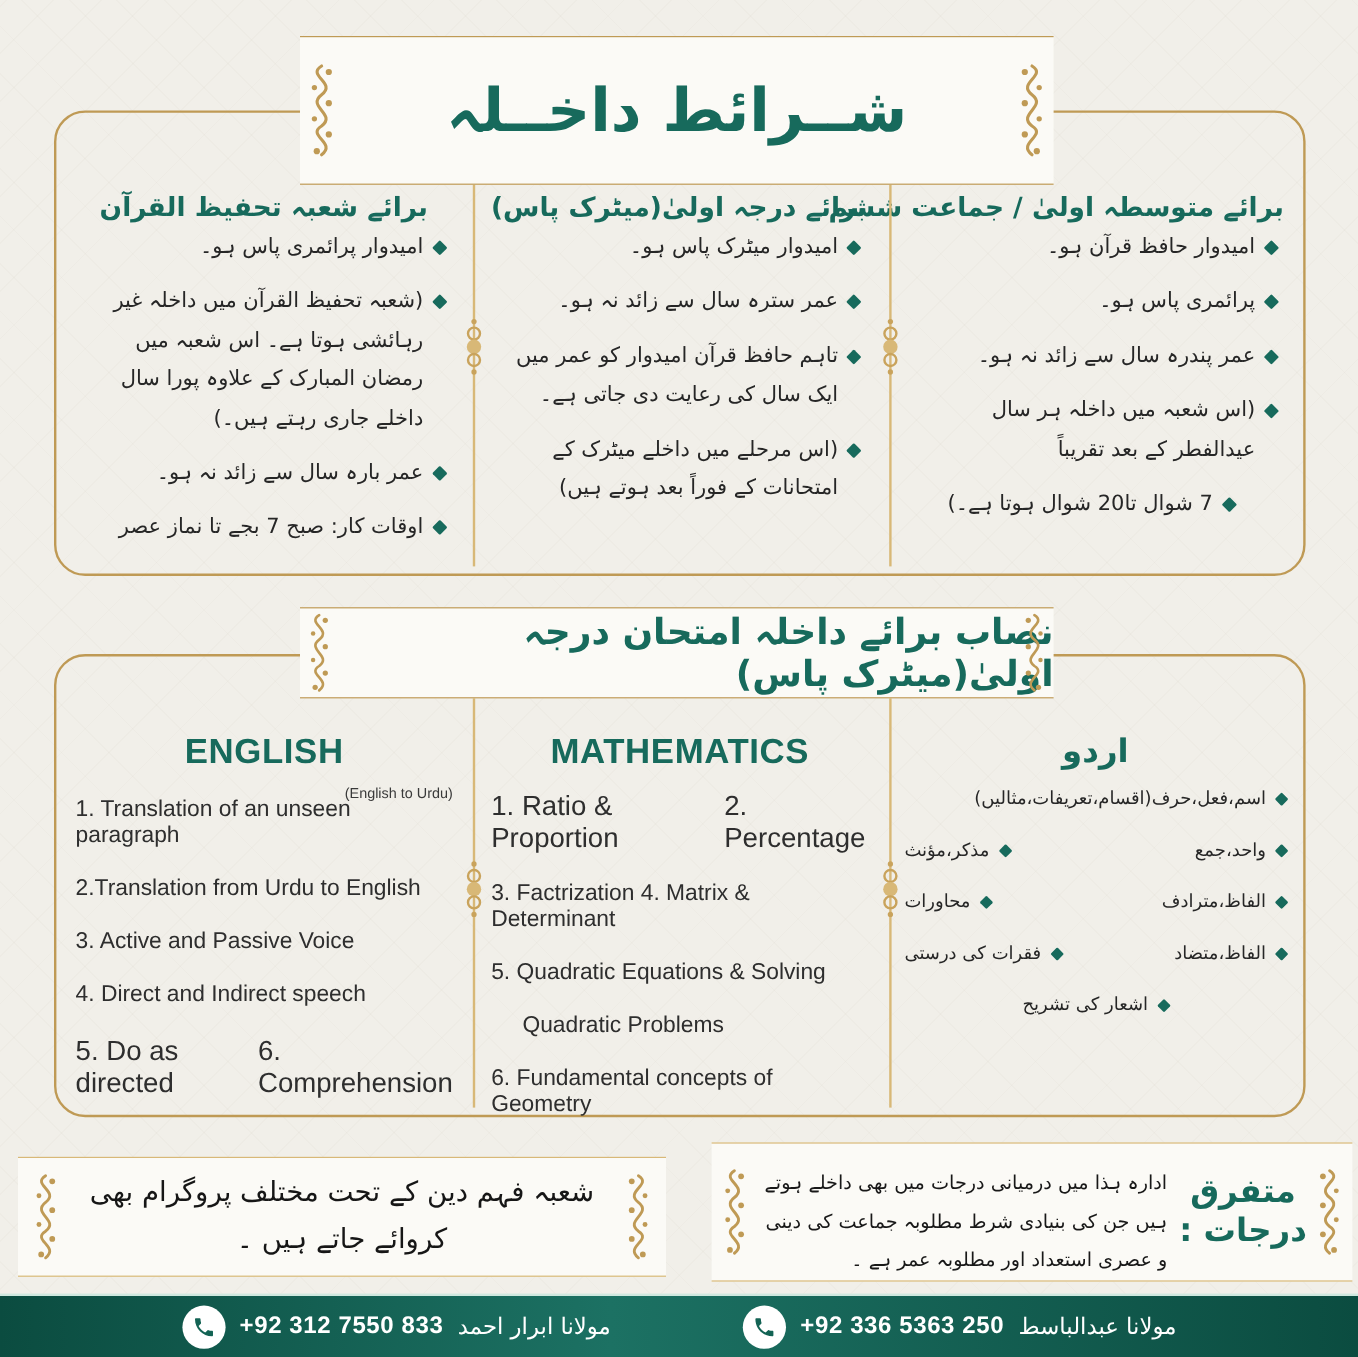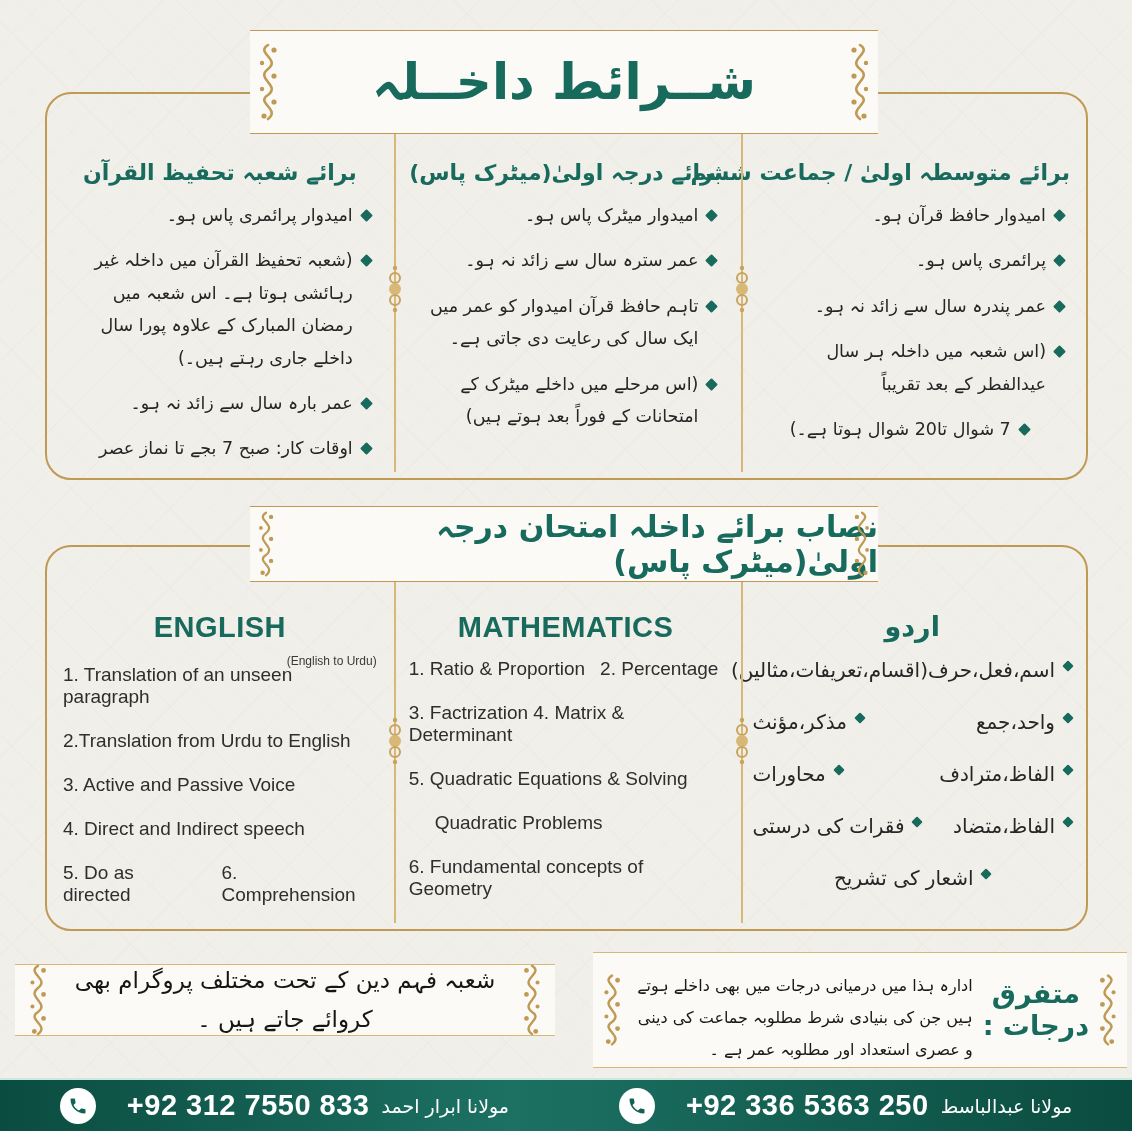--- a/index.html
+++ b/index.html
@@ -22,86 +22,86 @@
   }
   
   .banner{
     position:absolute;background:var(--paper);
     border-top:1.5px solid var(--gold);border-bottom:1.5px solid var(--gold);
     display:flex;align-items:center;justify-content:center;z-index:3;
   }
   .banner .scroll{position:absolute;top:50%;transform:translateY(-50%);}
   .banner .scroll.left{left:4px;transform:translateY(-50%) scaleX(-1);}
   .banner .scroll.right{right:4px;}
-  #banner-main{left:250px;top:30px;width:628px;height:104px;}
+  #banner-main{left:250px;top:30px;width:628px;height:124px;}
   #banner-main h1{color:var(--teal);font-size:50px;font-weight:bold;direction:rtl;letter-spacing:1px;}
   #banner-syllabus{left:250px;top:506px;width:628px;height:76px;}
   #banner-syllabus h2{color:var(--teal);font-size:30px;font-weight:bold;direction:rtl;}
   
   .big-box{
     position:absolute;left:45px;width:1043px;
     border:2px solid var(--gold);border-radius:26px;z-index:1;
   }
   #box-requirements{top:92px;height:388px;}
   #box-syllabus{top:545px;height:386px;}
   .vdiv{position:absolute;top:6px;bottom:6px;width:1.5px;background:var(--gold-light);}
   .vdiv .knot{position:absolute;left:50%;top:44%;transform:translateX(-50%);}
   .cols{display:flex;height:100%;}
   .col{width:347.6px;height:100%;}
   
   .req-col{padding:66px 16px 0;direction:rtl;}
-  .req-col h3{color:var(--teal);font-size:22px;font-weight:bold;text-align:center;margin-bottom:14px;white-space:nowrap;}
+  .req-col h3{color:var(--teal);font-size:22px;font-weight:bold;text-align:center;margin-bottom:4px;white-space:nowrap;}
   .req-item{display:flex;align-items:flex-start;justify-content:flex-start;margin:0 6px 13px 0;
             font-size:17.5px;color:var(--ink);line-height:1.85;text-align:right;}
   .req-item.center{justify-content:center;}
   .diamond{flex:0 0 auto;width:9px;height:9px;background:var(--teal);transform:rotate(45deg);
            margin-left:9px;margin-top:12px;border-radius:1px;}
   
   .syl-col{padding:64px 14px 0;}
   .syl-col h3{color:var(--teal);font-size:29px;font-weight:bold;text-align:center;
               font-family:"Liberation Sans",sans-serif;letter-spacing:0.5px;margin-bottom:10px;}
   .eng-note{font-size:12px;color:#3a3a3a;text-align:right;margin:2px 2px -4px 0;
             font-family:"Liberation Sans",sans-serif;}
   .syl-item{font-size:19px;color:#2e2e2e;margin:0 2px 22px;font-family:"Liberation Sans",sans-serif;}
   .syl-item.indent{padding-left:26px;}
-  .syl-pair{display:flex;justify-content:flex-start;margin:0 2px 22px;
-            font-size:19px;color:#2e2e2e;font-family:"Liberation Sans",sans-serif;gap:15px;}
+  .syl-pair{display:flex;justify-content:space-between;margin:0 2px 22px;
+            font-size:23px;color:#2e2e2e;font-family:"Liberation Sans",sans-serif;gap:15px;}
   .urdu-col{direction:rtl;}
   .urdu-col h3{font-family:"DejaVu Sans",sans-serif;font-size:27px;}
-  .urdu-item{display:flex;align-items:flex-start;font-size:20px;color:var(--ink);
+  .urdu-item{display:flex;align-items:flex-start;font-size:15px;color:var(--ink);
              line-height:1.8;margin-bottom:16px;}
   .urdu-item .diamond{margin-top:10px;width:8px;height:8px;}
   .urdu-pair{display:flex;justify-content:space-between;margin-bottom:16px;}
   .urdu-pair .urdu-item{margin-bottom:0;}
   .urdu-item.last{justify-content:center;}
   
   .note-box{
     position:absolute;background:var(--paper);
     border-top:1.5px solid var(--gold-light);border-bottom:1.5px solid var(--gold-light);
     display:flex;align-items:center;direction:rtl;z-index:2;
   }
-  #note-left{left:15px;top:964px;width:540px;height:72px;justify-content:center;}
+  #note-left{left:15px;top:964px;width:540px;height:100px;justify-content:center;}
   #note-left .note-text{font-size:23px;color:#161616;font-weight:500;text-align:center;padding:0 46px;line-height:1.7;}
   #note-right{left:593px;top:952px;width:534px;height:116px;padding:0 6px;}
   .mutafarriq-head{color:var(--teal);font-weight:bold;font-size:27px;line-height:1.2;
                    text-align:center;margin:0 6px 0 10px;white-space:nowrap;}
   .mutafarriq-body{font-size:16px;color:#181818;line-height:2.0;text-align:right;flex:1;padding-left:4px;margin-top:15px;}
   .note-box .scroll{flex:0 0 auto;}
   .note-box .scroll.flip{transform:scaleX(-1);}
   
   #footer{
     position:absolute;left:0;bottom:0;width:1132px;height:53px;
     background:linear-gradient(90deg,#0b4c40 0%,#1c7163 45%,#0b4c40 100%);
     border-top:2px solid #cfe8df;
     display:flex;align-items:center;justify-content:center;gap:110px;z-index:4;
   }
   .contact{display:flex;align-items:center;gap:12px;}
   .phone-badge{width:36px;height:36px;border-radius:50%;background:#ffffff;
                display:flex;align-items:center;justify-content:center;}
-  .phone-number{color:#fff;font-size:29px;font-weight:bold;font-family:"Liberation Sans",sans-serif;letter-spacing:0.5px;margin-left:19px;}
+  .phone-number{color:#fff;font-size:20px;font-weight:bold;font-family:"Liberation Sans",sans-serif;letter-spacing:0.5px;}
   .contact-name{color:#fff;font-size:19px;direction:rtl;font-weight:500;}
 </style>
 </head>
 <body>
 
 <svg width="0" height="0" style="position:absolute" aria-hidden="true">
   <defs>
     <g id="scrollwork">
       <path d="M14 2 C27 10 1 16 14 26 C27 36 1 42 14 52 C27 60 1 66 14 76" fill="none" stroke="#bf9a55" stroke-width="2.6" stroke-linecap="round"></path>
       <circle cx="8" cy="7" r="2.6" fill="#bf9a55"></circle>

